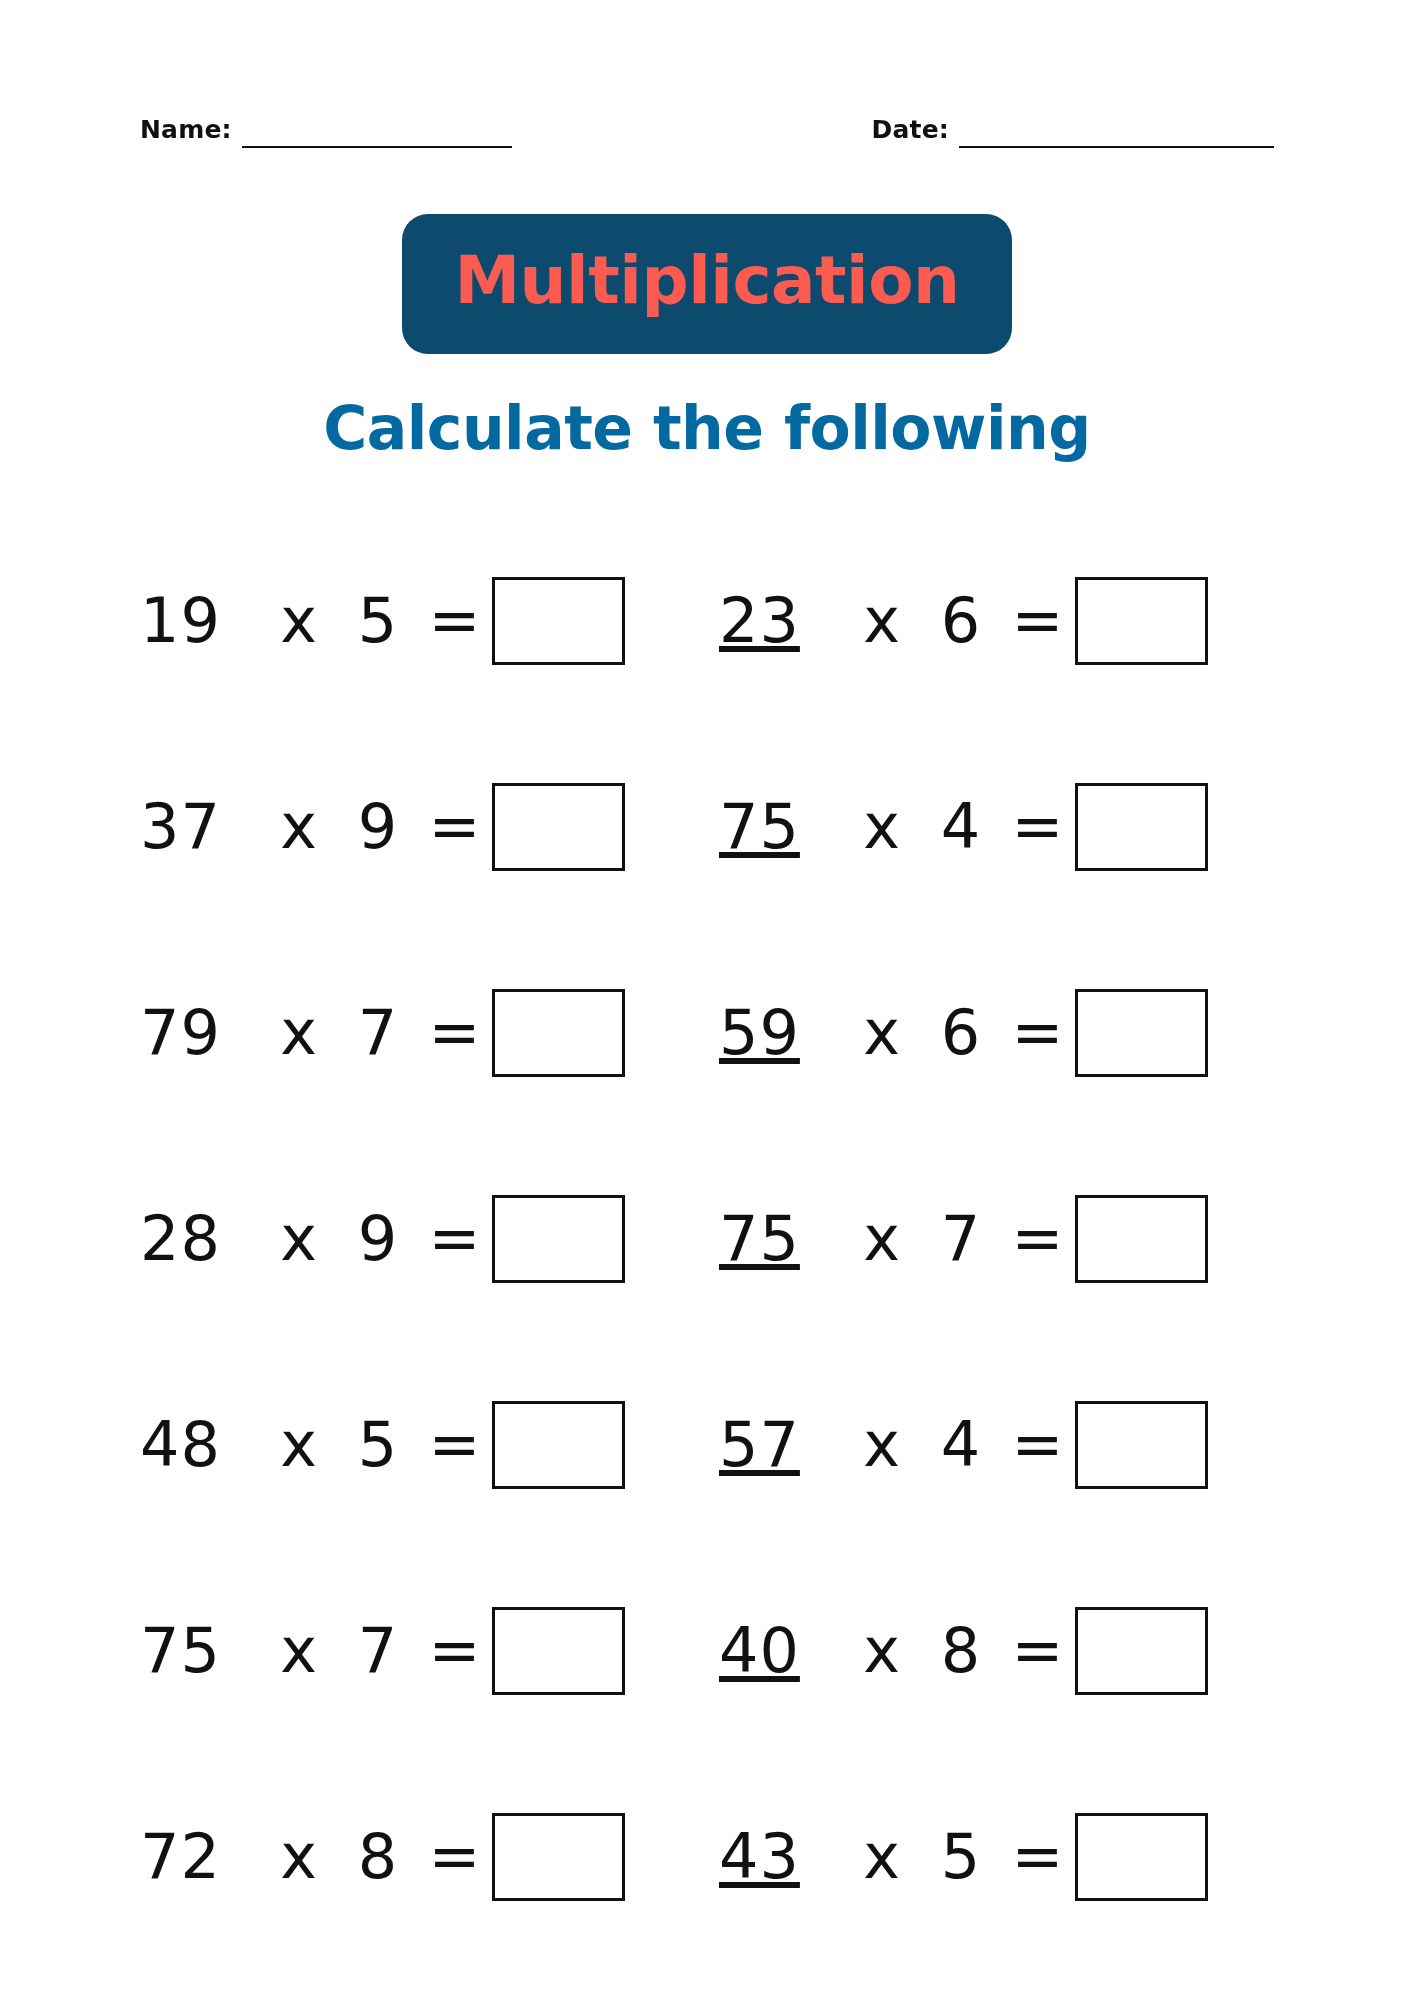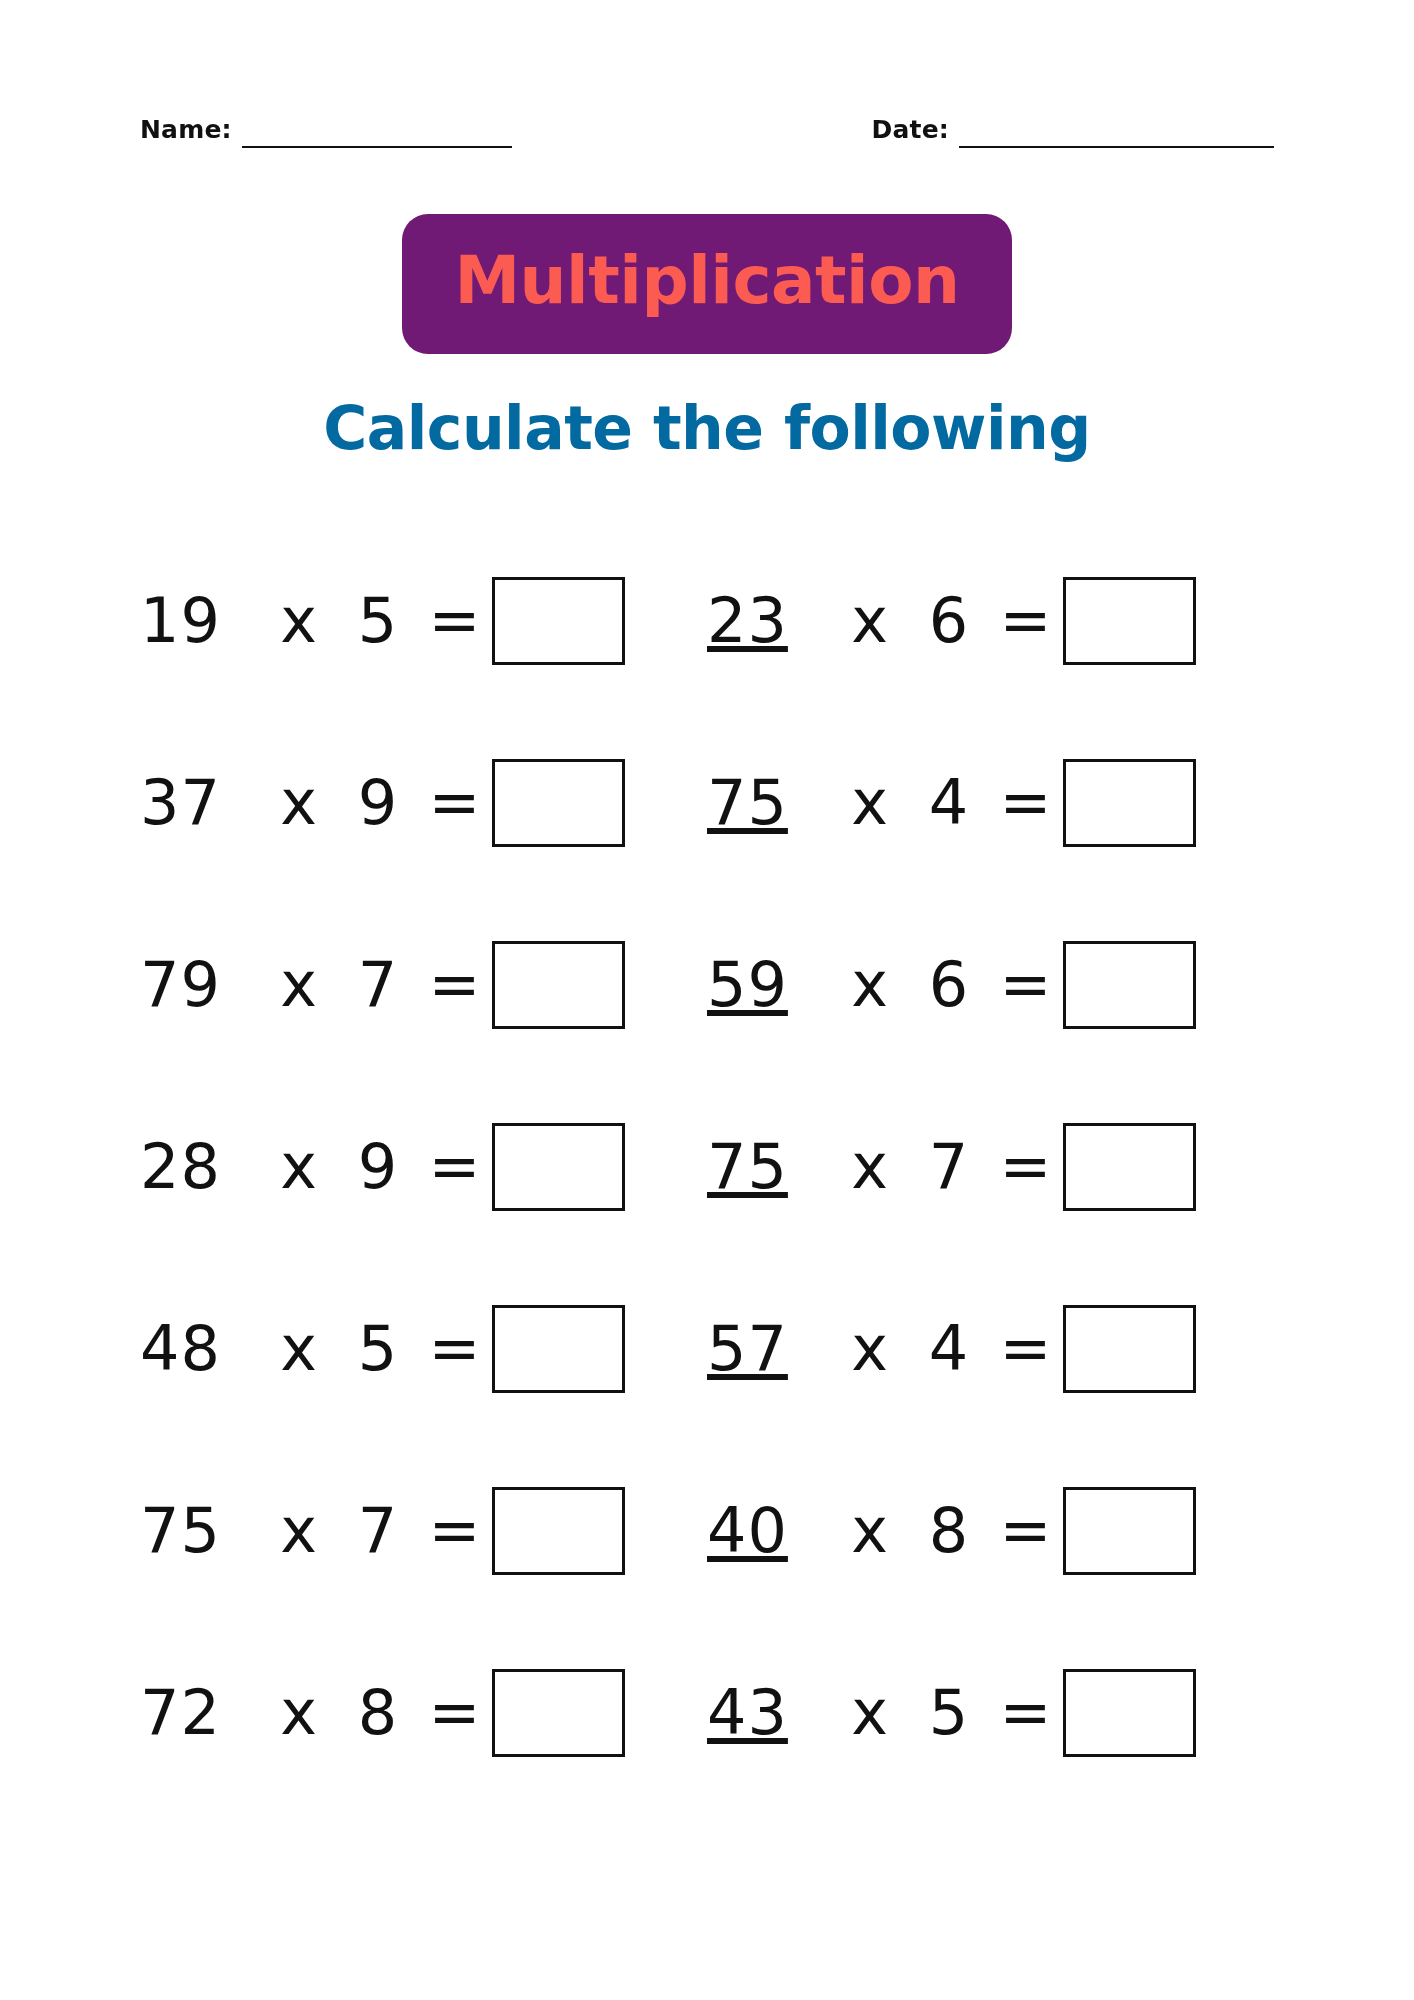--- a/index.html
+++ b/index.html
@@ -50,21 +50,21 @@
   }
   .field.date .field-line { width: 315px; }
 
   
   .title-wrap {
     margin-top: 66px;
     text-align: center;
   }
   .title-badge {
     display: inline-block;
-    background: #701a75;
+    background: #0c4a6e;
     color: #fc5b52;
     font-size: 66px;
     font-weight: 700;
     letter-spacing: -0.5px;
     line-height: 1;
     padding: 34px 52px 40px 52px;
     border-radius: 26px;
   }
   .subtitle {
     margin-top: 44px;
@@ -76,20 +76,21 @@
     line-height: 1;
   }
 
   
   .problems {
     margin-top: 72px;
     display: grid;
     grid-template-columns: 1fr 1fr;
     row-gap: 0px;
     column-gap: 0px;
+    gap: 24px;
   }
   .problem {
     height: 182px;
     display: flex;
     align-items: center;
     font-size: 62px;
     font-weight: 500;
     letter-spacing: 1px;
     line-height: 1;
   }

